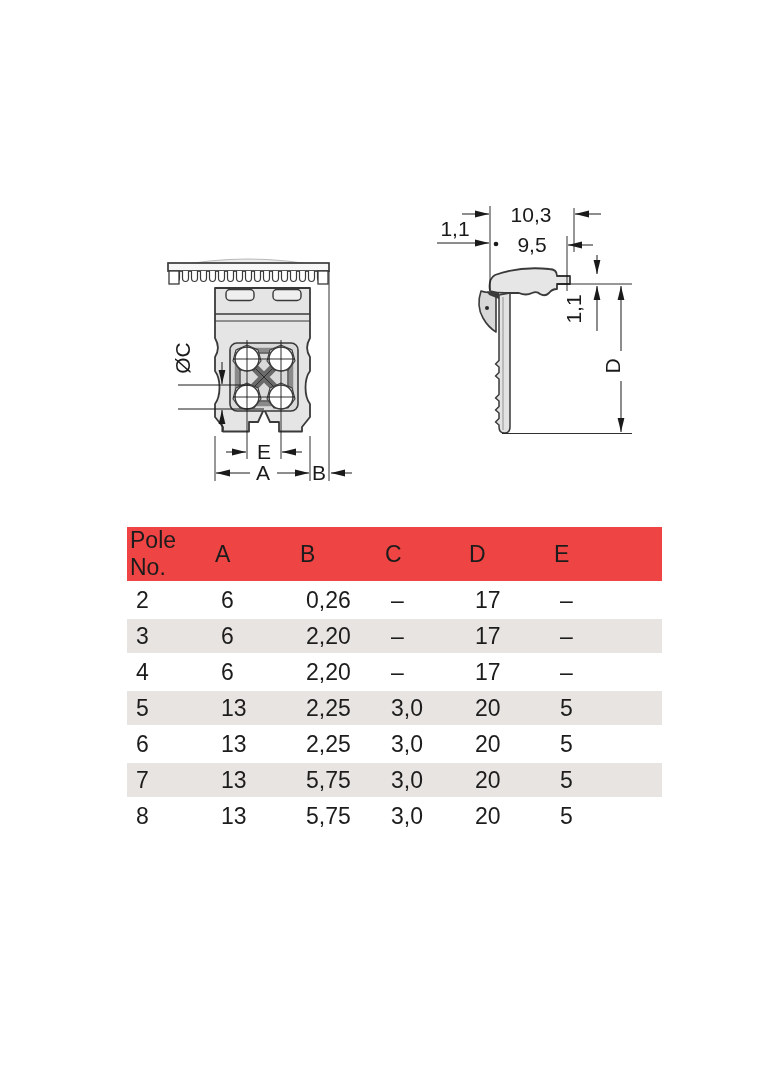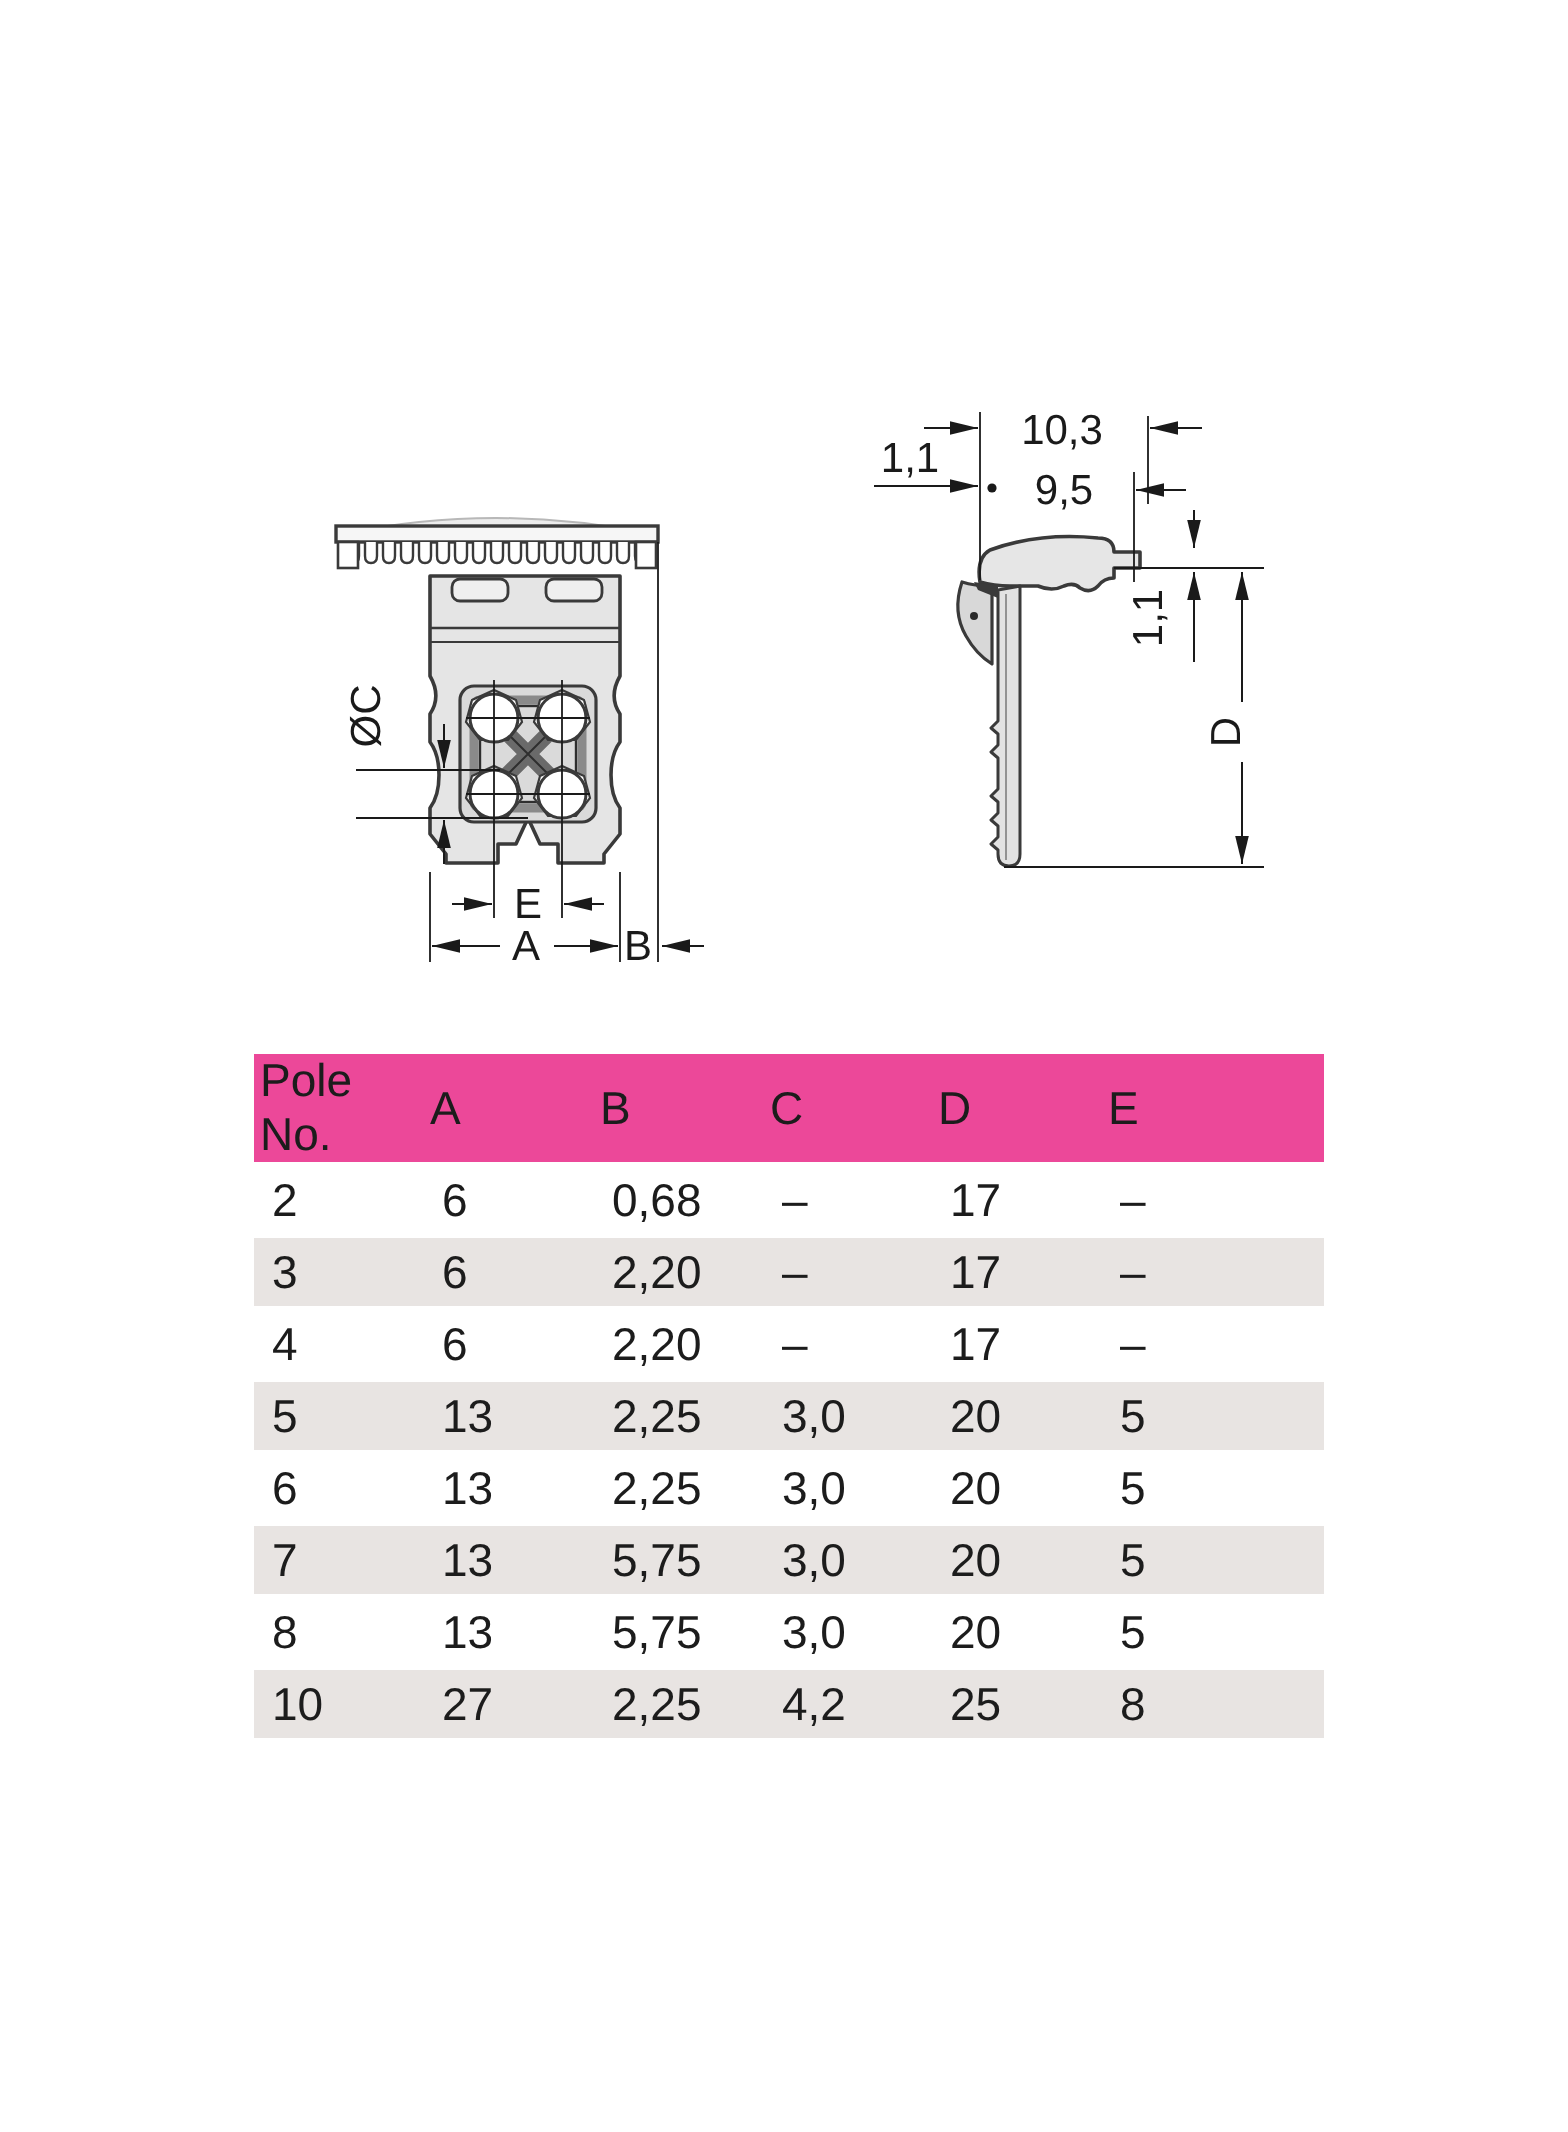--- a/index.html
+++ b/index.html
@@ -9,21 +9,21 @@
   .drawing-layer{position:absolute;left:0;top:0;}
   .dim-line{stroke:#1a1a1a;stroke-width:1;fill:none;}
   .thin-line{stroke:#1a1a1a;stroke-width:0.9;fill:none;}
   .dim-label{font-size:21px;}
 
   .dim-table{position:absolute;left:127px;top:525px;width:535px;
              border-collapse:separate;border-spacing:0 2px;
              font-size:23px;color:#1c1c1c;}
   .dim-table th{font-weight:400;text-align:left;padding:0 0 0 3px;height:31px;}
   .dim-table td{text-align:left;padding:0 0 0 9px;height:34px;}
-  .dim-table thead tr{background:#ec4899;}
+  .dim-table thead tr{background:#ef4444;}
   .dim-table tbody tr.stripe{background:#e8e4e2;}
   .dim-table td.raised{position:relative;top:-5px;}
 </style>
 </head>
 <body>
 
 <div class="page">
 
   <svg class="drawing-layer" width="784" height="520" viewBox="0 0 784 520">
     <defs>
@@ -185,21 +185,21 @@
           <th>B</th>
           <th>C</th>
           <th>D</th>
           <th>E</th>
         </tr>
     </thead>
     <tbody>
         <tr>
           <td>2</td>
           <td>6</td>
-          <td>0,68</td>
+          <td>0,26</td>
           <td>–</td>
           <td>17</td>
           <td>–</td>
         </tr>
         <tr class="stripe">
           <td>3</td>
           <td>6</td>
           <td>2,20</td>
           <td>–</td>
           <td>17</td>
@@ -238,24 +238,16 @@
           <td>5</td>
         </tr>
         <tr>
           <td>8</td>
           <td>13</td>
           <td>5,75</td>
           <td>3,0</td>
           <td>20</td>
           <td>5</td>
         </tr>
-        <tr class="stripe">
-          <td>10</td>
-          <td>27</td>
-          <td>2,25</td>
-          <td>4,2</td>
-          <td>25</td>
-          <td>8</td>
-        </tr>
       </tbody>
   </table>
 
 </div>
 
 </body></html>

